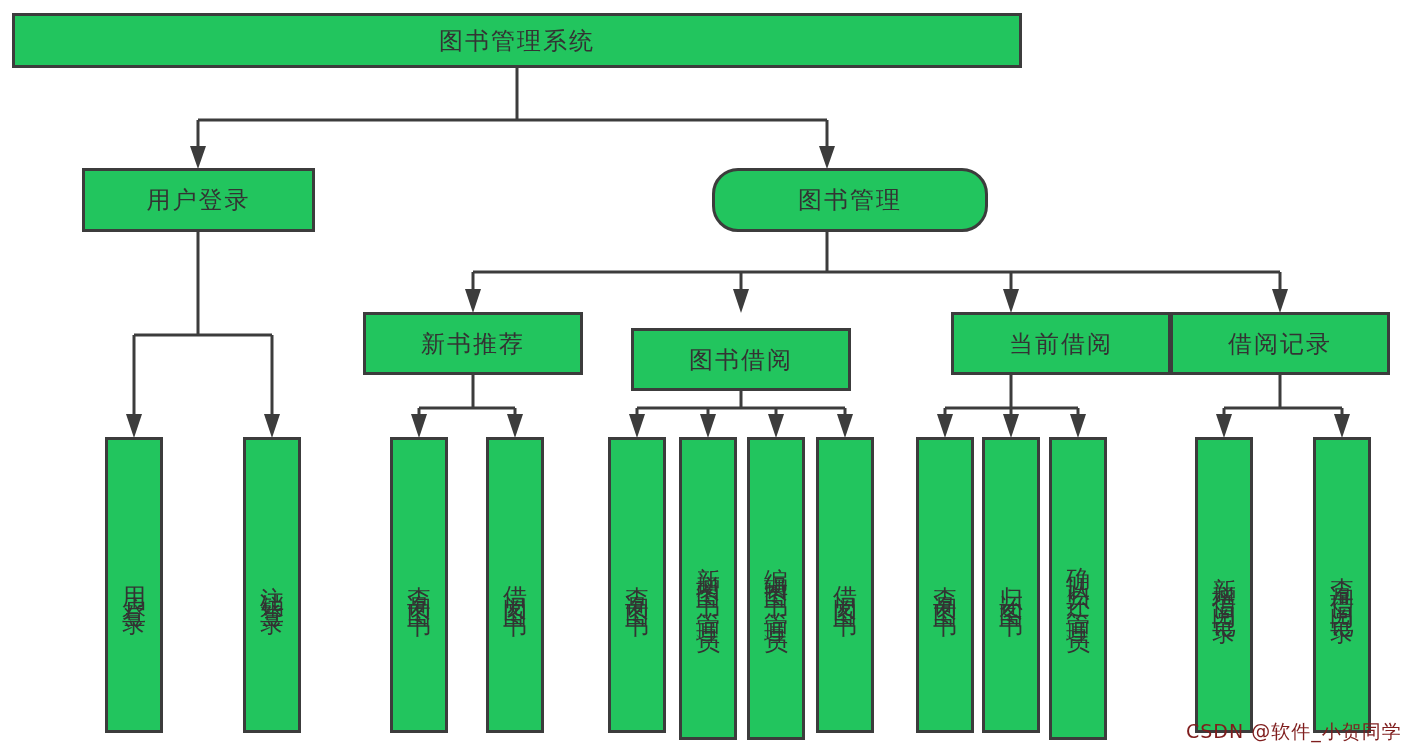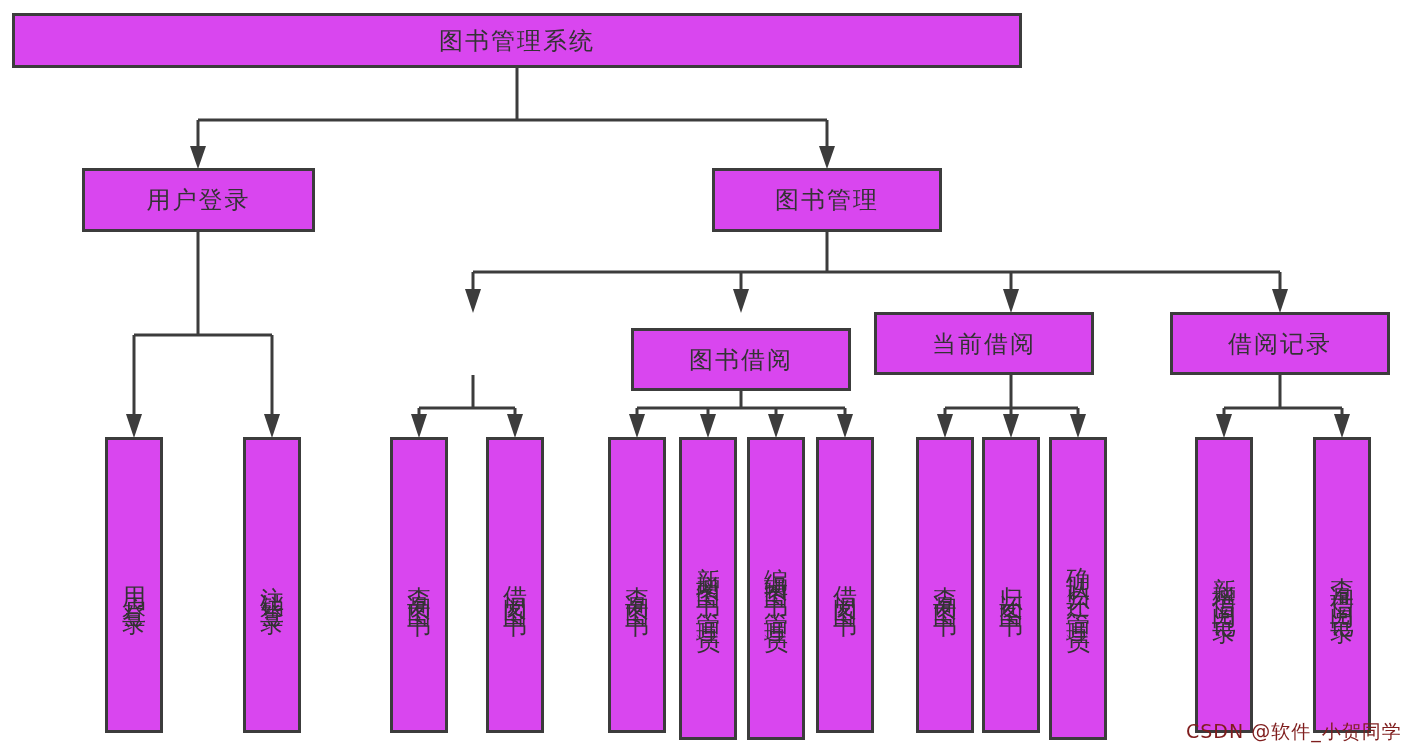--- a/index.html
+++ b/index.html
@@ -19,21 +19,21 @@
     position: absolute;
     left: 0;
     top: 0;
     width: 1405px;
     height: 747px;
   }
   .node {
     position: absolute;
     box-sizing: border-box;
     border: 3px solid #3c3c3c;
-    background: #d946ef;
+    background: #22c55e;
     display: flex;
     align-items: center;
     justify-content: center;
     color: #333333;
     z-index: 2;
   }
   .h-node {
     font-size: 24px;
     letter-spacing: 2px;
     white-space: nowrap;
@@ -41,25 +41,25 @@
   .v-node {
     writing-mode: vertical-rl;
     text-orientation: mixed;
     font-size: 24px;
     letter-spacing: 9px;
     line-height: 1;
   }
   .root-node   { left: 12px;  top: 13px;  width: 1010px; height: 55px; }
   .lvl2        { top: 168px; height: 64px; }
   .n-user-login { left: 82px;  width: 233px; }
-  .n-book-mgmt  { left: 712px; width: 230px; }
+  .n-book-mgmt  { left: 712px; width: 276px; border-radius: 26px; }
   .lvl3        { top: 312px; height: 63px; width: 220px; }
   .n-newbook   { left: 363px; }
   .n-borrowing { left: 631px; margin-top: 16px; }
-  .n-current   { left: 874px; }
+  .n-current   { left: 951px; }
   .n-records   { left: 1170px; }
   .leaf        { top: 437px; width: 58px; height: 296px; }
   .leaf.tall   { height: 303px; }
   .lf-1  { left: 105px; }
   .lf-2  { left: 243px; }
   .lf-3  { left: 390px; }
   .lf-4  { left: 486px; }
   .lf-5  { left: 608px; }
   .lf-6  { left: 679px; }
   .lf-7  { left: 747px; }
@@ -154,20 +154,21 @@
       <path class="ln" d="M1342 408 V418"></path>
         <polygon class="arr" points="1334,414 1350,414 1342,438"></polygon>
     </g>
   </svg>
 
   <div class="node h-node root-node">图书管理系统</div>
 
   <div class="node h-node lvl2 n-user-login">用户登录</div>
   <div class="node h-node lvl2 n-book-mgmt">图书管理</div>
 
+  <div class="node h-node lvl3 n-newbook">新书推荐</div>
   <div class="node h-node lvl3 n-borrowing">图书借阅</div>
   <div class="node h-node lvl3 n-current">当前借阅</div>
   <div class="node h-node lvl3 n-records">借阅记录</div>
 
   <div class="node v-node leaf lf-1">用户登录</div>
   <div class="node v-node leaf lf-2">注销登录</div>
 
   <div class="node v-node leaf lf-3">查询图书</div>
   <div class="node v-node leaf lf-4">借阅图书</div>
 

